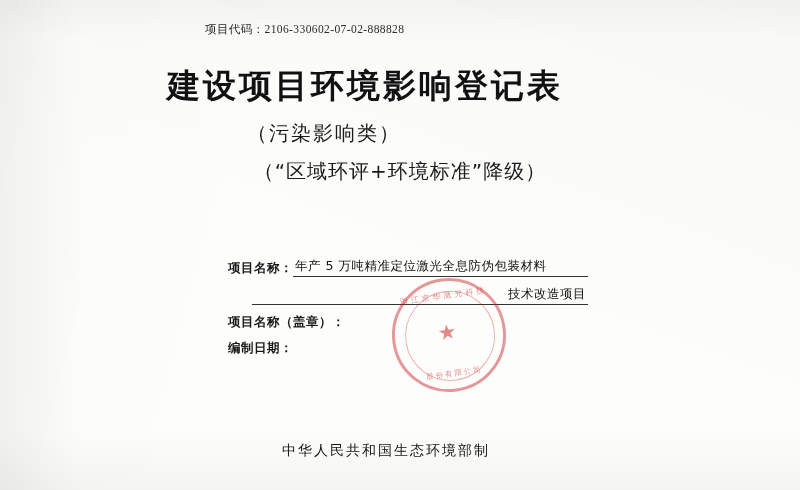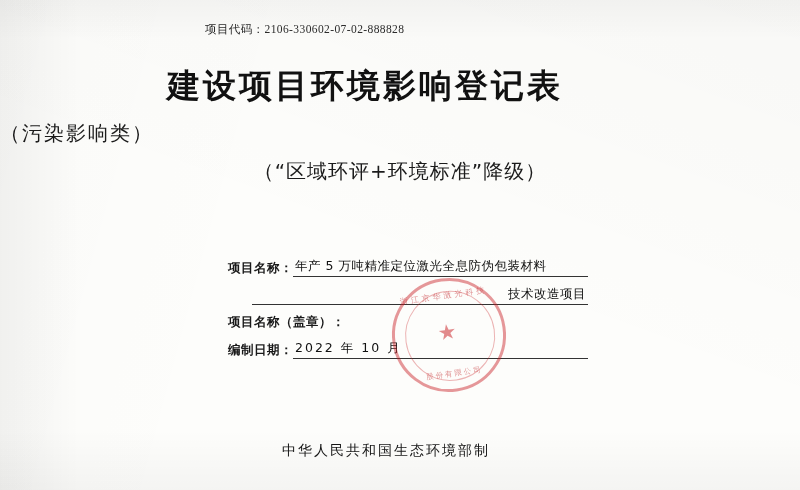--- a/index.html
+++ b/index.html
@@ -68,21 +68,21 @@
     letter-spacing: 3px;
     color: #111;
     font-family: "DejaVu Sans", "Liberation Sans", sans-serif;
   }
 
   .subtitle-1 {
     position: absolute;
     left: 0;
     top: 120px;
     width: 648px;
-    text-align: left;
+    text-align: center;
     font-size: 20px;
     letter-spacing: 2px;
     color: #1b1b1b;
     font-family: Liberation Mono, monospace;
   }
 
   .subtitle-2 {
     position: absolute;
     left: 0;
     top: 158px;
@@ -226,21 +226,20 @@
     <div class="field-row">
       <span class="field-value cont">技术改造项目</span>
     </div>
 
     <div class="field-row">
       <span class="field-label">项目名称（盖章）：</span>
     </div>
 
     <div class="field-row">
       <span class="field-label">编制日期：</span>
-      <span class="field-value date">2022 年 10 月</span>
     </div>
 
   </div>
 
   <div class="seal">
     <div class="seal-inner"></div>
     <div class="seal-text">浙江京华激光科技</div>
     <div class="seal-star">★</div>
     <div class="seal-text-bottom">股份有限公司</div>
   </div>

